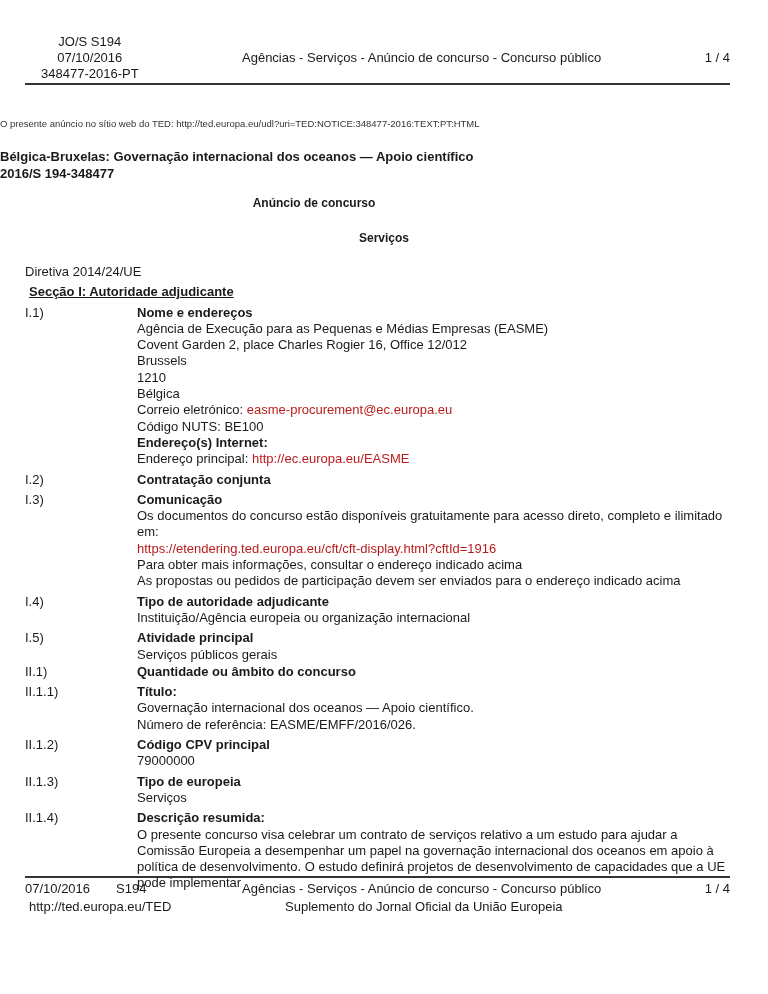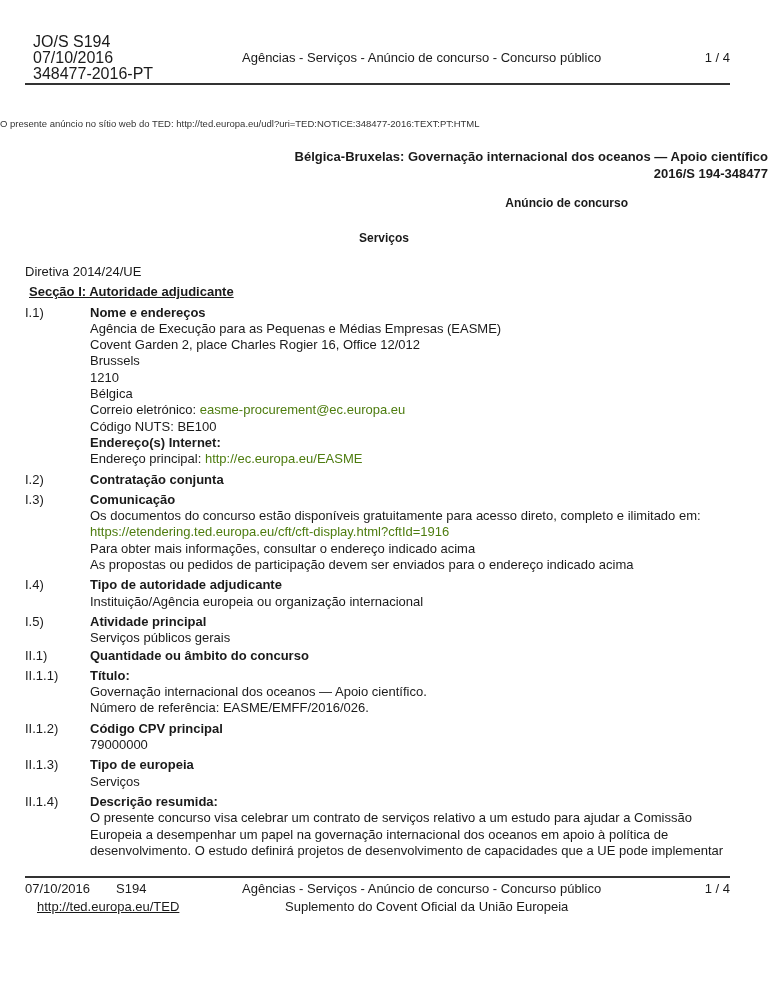--- a/index.html
+++ b/index.html
@@ -4,50 +4,50 @@
 <style>
   html, body { margin: 0; padding: 0; background: #ffffff; }
   body {
     width: 768px; height: 994px; position: relative; overflow: hidden;
     font-family: "Liberation Sans", sans-serif; color: #1a1a1a; font-size: 13px;
   }
   .page { position: absolute; left: 0; top: 0; width: 768px; height: 994px; }
 
   
   .hdr { position: absolute; left: 25px; top: 34px; width: 705px; height: 50px; }
-  .hdr-left { position: absolute; left: 8px; top: 0; line-height: 16px; font-size: 16px; }
+  .hdr-left { position: absolute; left: 16px; top: 0; line-height: 16px; font-size: 13px; text-align: center; }
   .hdr-center { position: absolute; left: 217px; top: 16px; line-height: 16px; font-size: 13px; }
   .hdr-right { position: absolute; right: 0; top: 16px; line-height: 16px; font-size: 13px; }
   .hdr-rule { position: absolute; left: 25px; top: 83px; width: 705px; height: 2px; background: #333; }
 
   .ted-notice { position: absolute; left: 0; top: 118px; width: 768px; text-align: left; font-size: 9.5px; line-height: 12px; color: #333; }
-  .doc-title { position: absolute; left: 0; top: 148px; width: 768px; text-align: right; font-weight: bold; font-size: 13px; line-height: 17px; }
-  .notice-type { position: absolute; left: 0; top: 195px; width: 628px; text-align: right; font-weight: bold; font-size: 12px; line-height: 16px; }
+  .doc-title { position: absolute; left: 0; top: 148px; width: 768px; text-align: left; font-weight: bold; font-size: 13px; line-height: 17px; }
+  .notice-type { position: absolute; left: 0; top: 195px; width: 628px; text-align: center; font-weight: bold; font-size: 12px; line-height: 16px; }
   .contract-type { position: absolute; left: 0; top: 230px; width: 768px; text-align: center; font-weight: bold; font-size: 12px; line-height: 16px; }
 
   .body-content { position: absolute; left: 25px; top: 264px; width: 710px; font-size: 13px; line-height: 16.3px; }
   .directive { margin: 0; }
   .section-h { font-weight: bold; text-decoration: underline; margin: 4px; }
-  .item { display: flex; margin-bottom: 4px; }
+  .item { display: flex; margin-bottom: 4px; gap: 47px; }
   .item.tight { margin-bottom: 1px; }
   .item-num { width: 65px; flex: 0 0 65px; }
   .item-body { flex: 1; }
   .item-title { font-weight: bold; }
   .line { display: block; }
-  .link { color: #4d7c0f; text-decoration: none; }
+  .link { color: #b91c1c; text-decoration: none; }
   .bold { font-weight: bold; }
 
   
   .ftr-rule { position: absolute; left: 25px; top: 876px; width: 705px; height: 2px; background: #333; }
   .ftr { position: absolute; left: 25px; top: 880px; width: 705px; height: 36px; font-size: 13px; line-height: 18px; }
   .ftr-date { position: absolute; left: 0; top: 0; }
   .ftr-issue { position: absolute; left: 91px; top: 0; }
   .ftr-center1 { position: absolute; left: 217px; top: 0; }
   .ftr-page { position: absolute; right: 0; top: 0; }
-  .ftr-url { position: absolute; left: 12px; top: 18px; text-decoration: underline; }
+  .ftr-url { position: absolute; left: 4px; top: 18px; }
   .ftr-center2 { position: absolute; left: 260px; top: 18px; }
 </style>
 </head>
 <body>
 
 <div class="page">
 
   <div class="hdr">
     <div class="hdr-left">
       <span class="line">JO/S S194</span>
@@ -164,15 +164,15 @@
     </div>
   </div>
 
   <div class="ftr-rule"></div>
   <div class="ftr">
     <span class="ftr-date">07/10/2016</span>
     <span class="ftr-issue">S194</span>
     <span class="ftr-center1">Agências - Serviços - Anúncio de concurso - Concurso público</span>
     <span class="ftr-page">1 / 4</span>
     <span class="ftr-url">http://ted.europa.eu/TED</span>
-    <span class="ftr-center2">Suplemento do Covent Oficial da União Europeia</span>
+    <span class="ftr-center2">Suplemento do Jornal Oficial da União Europeia</span>
   </div>
 </div>
 
 </body></html>

